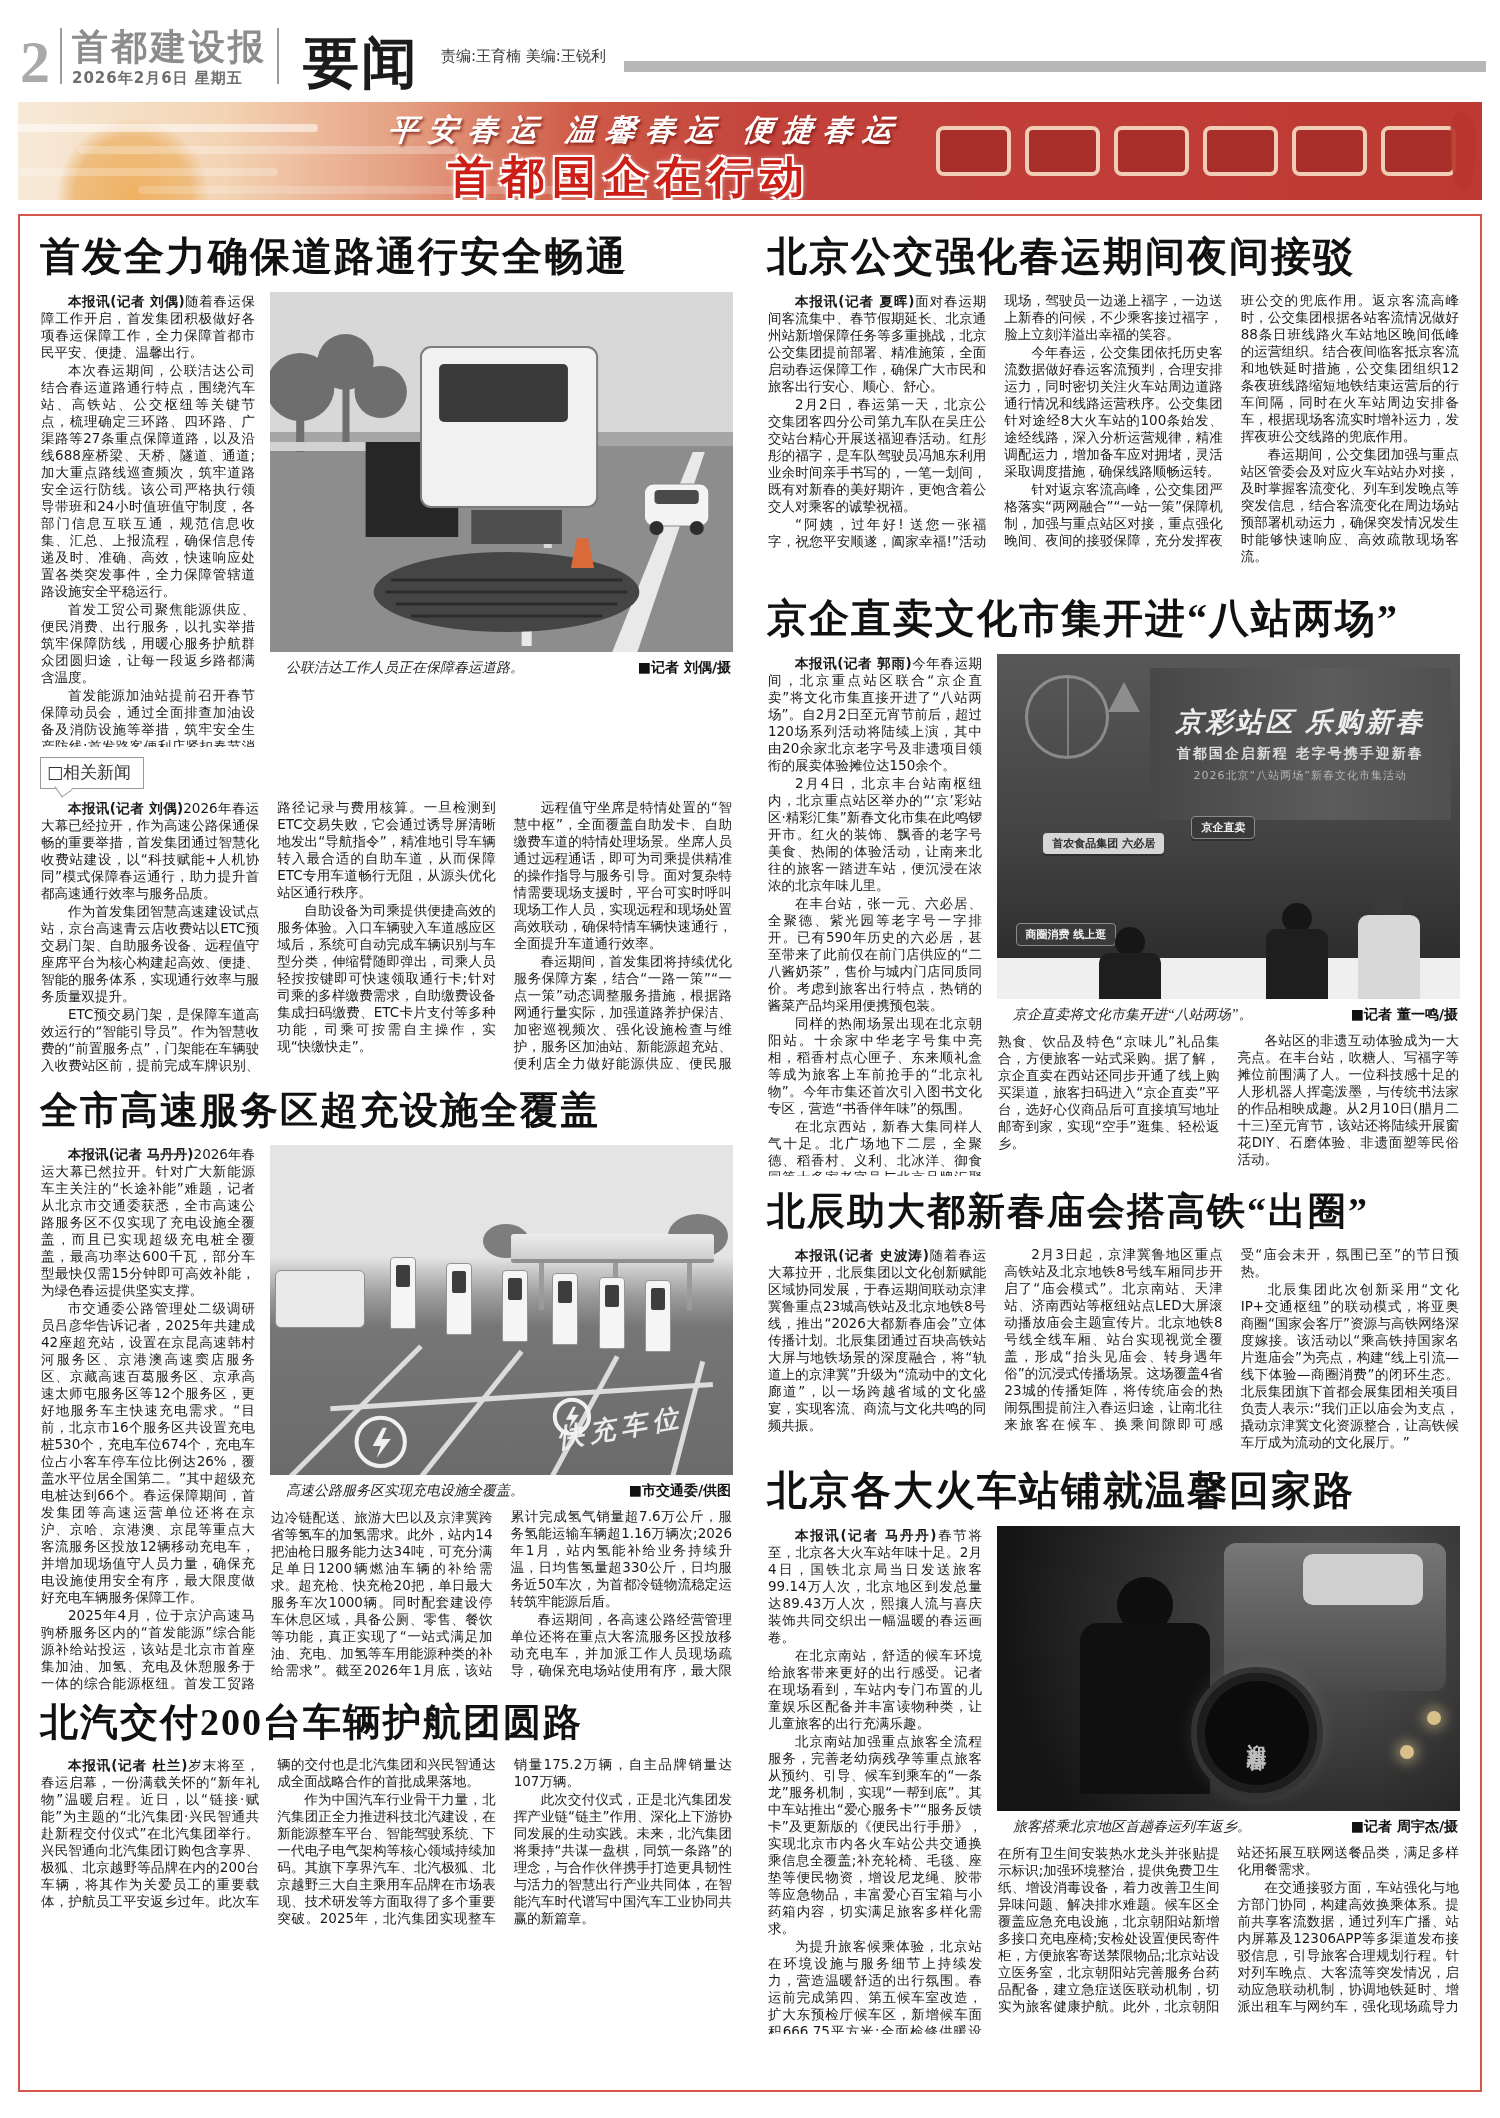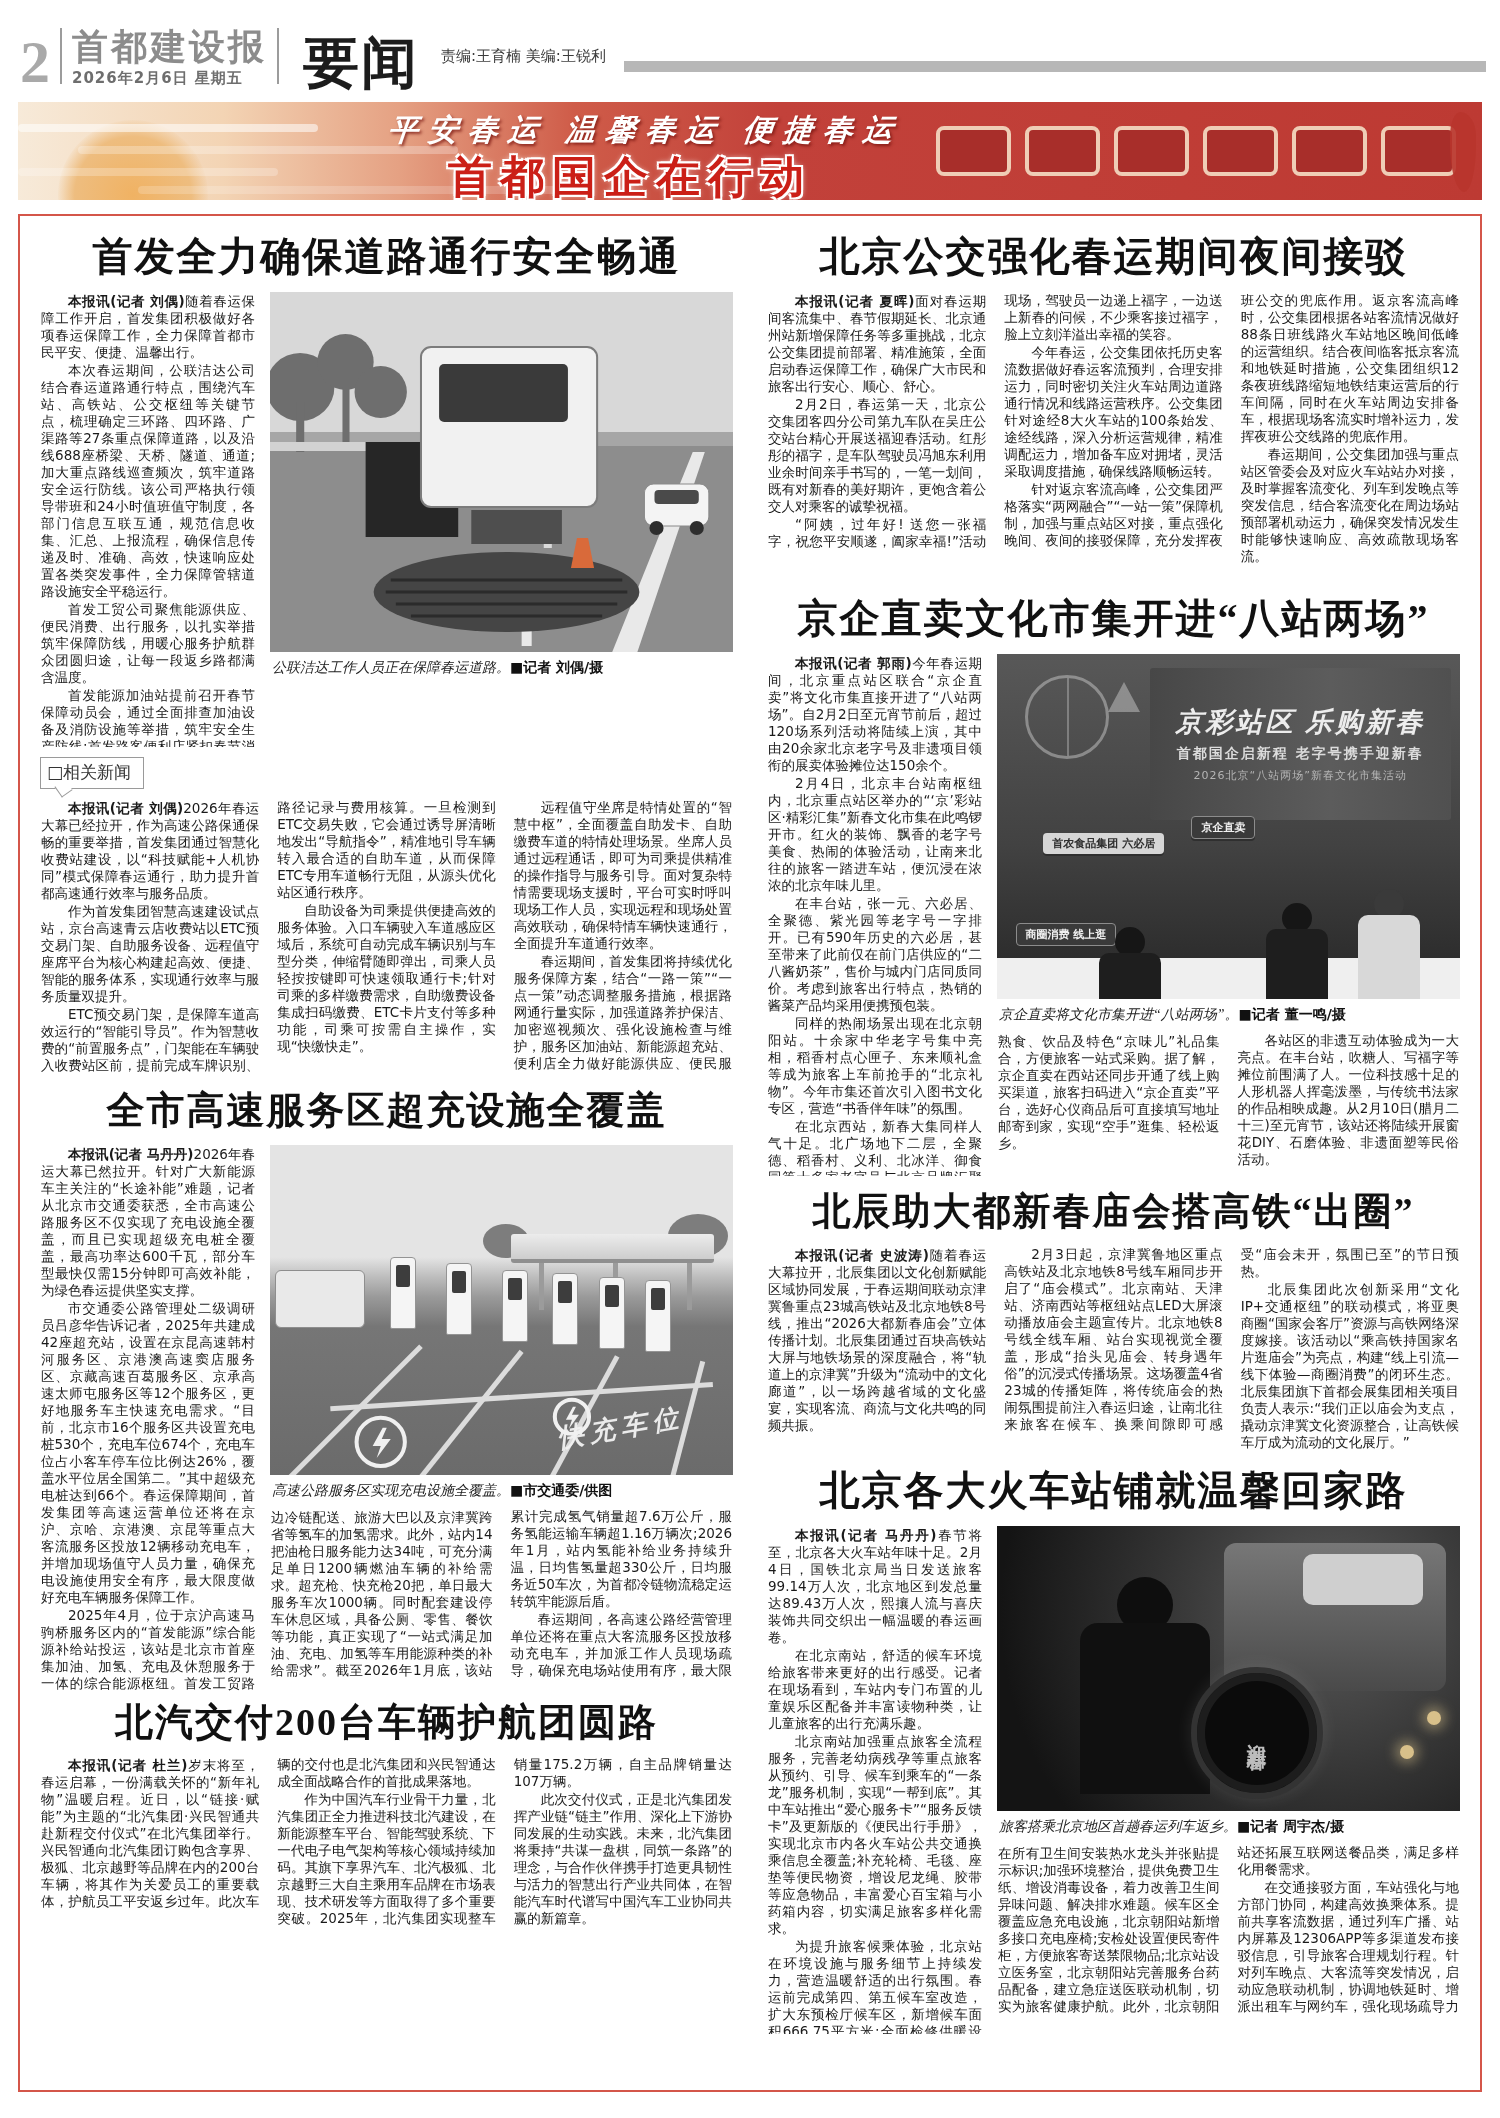--- a/index.html
+++ b/index.html
@@ -37,32 +37,32 @@
   .bn-papercut { position:absolute; right:6px; top:10px; width:26px; height:80px; background:#b8352c;
                  border-radius:40% 60% 45% 55%/30% 30% 60% 60%; opacity:.9; }
 
   
   .frame { position:absolute; left:18px; right:18px; top:214px; bottom:26px;
            border:2px solid #d4564a; padding:16px 20px; overflow:hidden; }
   .content { display:flex; gap:34px; height:100%; }
   .half { flex:1; min-width:0; }
 
   
-  .headline { font-family:"Liberation Serif", serif; font-weight:900; text-align:center;
+  .headline { font-family:"Liberation Serif", serif; font-weight:900; 
               color:#111; margin:2px 0 12px 0; letter-spacing:2px; line-height:1.15; }
   .h40 { font-size:40px; } .h38 { font-size:38px; } .h36 { font-size:36px; }
   .para { margin:1px; text-indent:2em; text-align:justify; font-size:13.5px; line-height:17px; color:#1a1a1a; }
   .noindent { text-indent:0; }
   .lead { font-weight:700; }
   .story-body { display:flex; gap:14px; overflow:hidden; }
   .col-narrow { flex:0 0 216px; overflow:hidden; }
   .col-wide { flex:1; min-width:0; }
   .cols-3 { columns:3; column-gap:16px; overflow:hidden; }
   .cols-2 { columns:2; column-gap:16px; overflow:hidden; }
-  .caption-row { display:flex; align-items:baseline; margin:7px 2px 8px 2px; }
+  .caption-row { display:flex; justify-content:space-between; align-items:baseline; margin:7px 2px 8px 16px; }
   .caption { font-family:"Liberation Serif", serif; font-style:italic; font-size:14px; color:#222; }
   .credit { font-weight:700; font-size:14px; color:#111; white-space:nowrap; }
 
   .related-tag { display:inline-block; position:relative; border:1px solid #9a9a9a; background:#fff;
                  padding:3px 12px 4px 6px; font-size:17px; color:#333; margin:10px 0 0 0; }
   .related-tag::after { content:""; position:absolute; left:16px; bottom:-7px; width:12px; height:12px;
                         background:#fff; border-right:1px solid #9a9a9a; border-bottom:1px solid #9a9a9a;
                         transform:rotate(55deg); }
 
   

